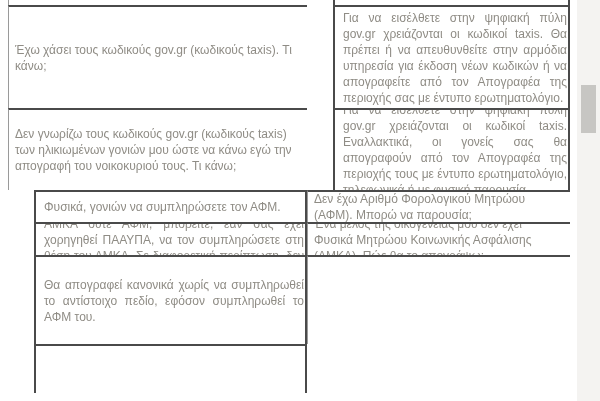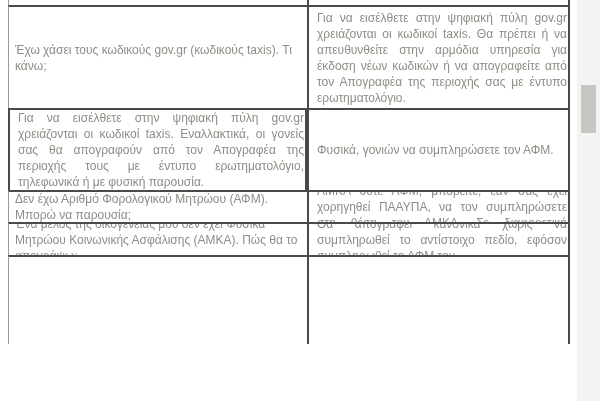--- a/index.html
+++ b/index.html
@@ -40,20 +40,21 @@
     border-top: 2px solid var(--border-dark);
   }
   .cell.c1 {
     border-left: 1px solid var(--border-light);
     padding: 2px 6px 2px 6px;
   }
   .cell.c2 {
     border-left: 2px solid var(--border-dark);
     border-right: 2px solid var(--border-dark);
     padding: 2px 1px 2px 8px;
+    margin-left: 26px;
   }
   .cell.c2 .txt { width: 100%; text-align: justify; }
   .cell.c1 .txt { width: 100%; text-align: left; }
   .r-top { border-top: none !important; }
   
   .scrollbar-track {
     position: absolute;
     left: 577px;
     top: 0;
     width: 23px;
@@ -79,20 +80,23 @@
     <div class="cell c1 r-top"></div>
     <div class="cell c2 r-top"></div>
 
     <div class="cell c1">
       <div class="txt">Έχω χάσει τους κωδικούς gov.gr (κωδικούς taxis). Τι κάνω;</div>
     </div>
     <div class="cell c2">
       <div class="txt">Για να εισέλθετε στην ψηφιακή πύλη gov.gr χρειάζονται οι κωδικοί taxis. Θα πρέπει ή να απευθυνθείτε στην αρμόδια υπηρεσία για έκδοση νέων κωδικών ή να απογραφείτε από τον Απογραφέα της περιοχής σας με έντυπο ερωτηματολόγιο.</div>
     </div>
 
+    <div class="cell c1">
+      <div class="txt">Δεν γνωρίζω τους κωδικούς gov.gr (κωδικούς taxis) των ηλικιωμένων γονιών μου ώστε να κάνω εγώ την απογραφή του νοικοκυριού τους. Τι κάνω;</div>
+    </div>
     <div class="cell c2">
       <div class="txt">Για να εισέλθετε στην ψηφιακή πύλη gov.gr χρειάζονται οι κωδικοί taxis. Εναλλακτικά, οι γονείς σας θα απογραφούν από τον Απογραφέα της περιοχής τους με έντυπο ερωτηματολόγιο, τηλεφωνικά ή με φυσική παρουσία.</div>
     </div>
 
     <div class="cell c2">
       <div class="txt">Φυσικά, γονιών να συμπληρώσετε τον ΑΦΜ.</div>
     </div>
 
     <div class="cell c1">
       <div class="txt">Δεν έχω Αριθμό Φορολογικού Μητρώου (ΑΦΜ). Μπορώ να παρουσία;</div>

